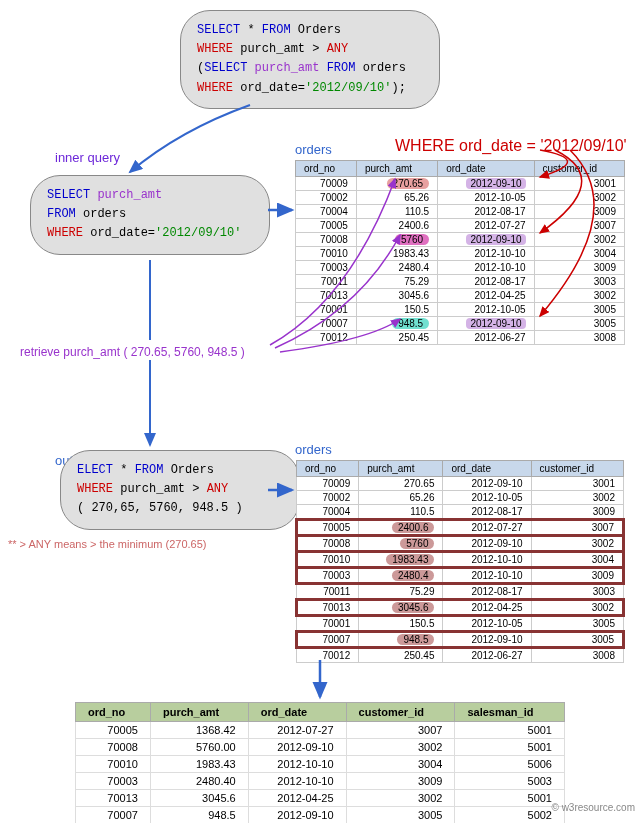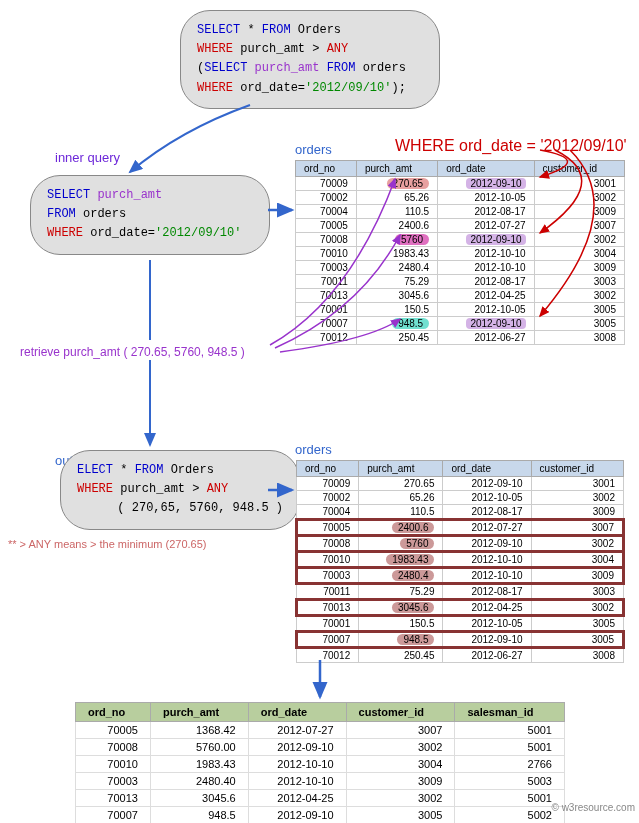--- a/index.html
+++ b/index.html
@@ -72,21 +72,21 @@
 <div class="sql-box box-inner">
   <div><span class="kw-blue">SELECT</span><span class="kw-purple"> purch_amt</span></div>
   <div><span class="kw-blue">FROM</span><span> orders</span></div>
   <div><span class="kw-red">WHERE  </span><span>ord_date=</span><span class="kw-green">'2012/09/10'</span></div>
 </div>
 
 <div class="label-outer">outer query</div>
 <div class="sql-box box-outer">
   <div><span class="kw-blue">ELECT</span><span> * </span><span class="kw-blue">FROM</span><span> Orders</span></div>
   <div><span class="kw-red">WHERE</span><span> purch_amt &gt; </span><span class="kw-red">ANY</span></div>
-  <div style="text-align:right"><span>( 270,65, 5760, 948.5 )</span></div>
+  <div style="text-align:left"><span>( 270,65, 5760, 948.5 )</span></div>
 </div>
 
 <div class="where-note">WHERE ord_date = '2012/09/10'</div>
 <div class="retrieve-note">retrieve purch_amt ( 270.65, 5760, 948.5 )</div>
 <div class="any-note">**   &gt; ANY means &gt; the minimum (270.65)</div>
 
 <div class="tbl-title title1">orders</div>
 <table class="tbl tbl1">
   <thead>
       <tr id="hdr1">
@@ -281,21 +281,21 @@
         <td>5760.00</td>
         <td>2012-09-10</td>
         <td>3002</td>
         <td>5001</td>
       </tr>
       <tr>
         <td>70010</td>
         <td>1983.43</td>
         <td>2012-10-10</td>
         <td>3004</td>
-        <td>2766</td>
+        <td>5006</td>
       </tr>
       <tr>
         <td>70003</td>
         <td>2480.40</td>
         <td>2012-10-10</td>
         <td>3009</td>
         <td>5003</td>
       </tr>
       <tr>
         <td>70013</td>

